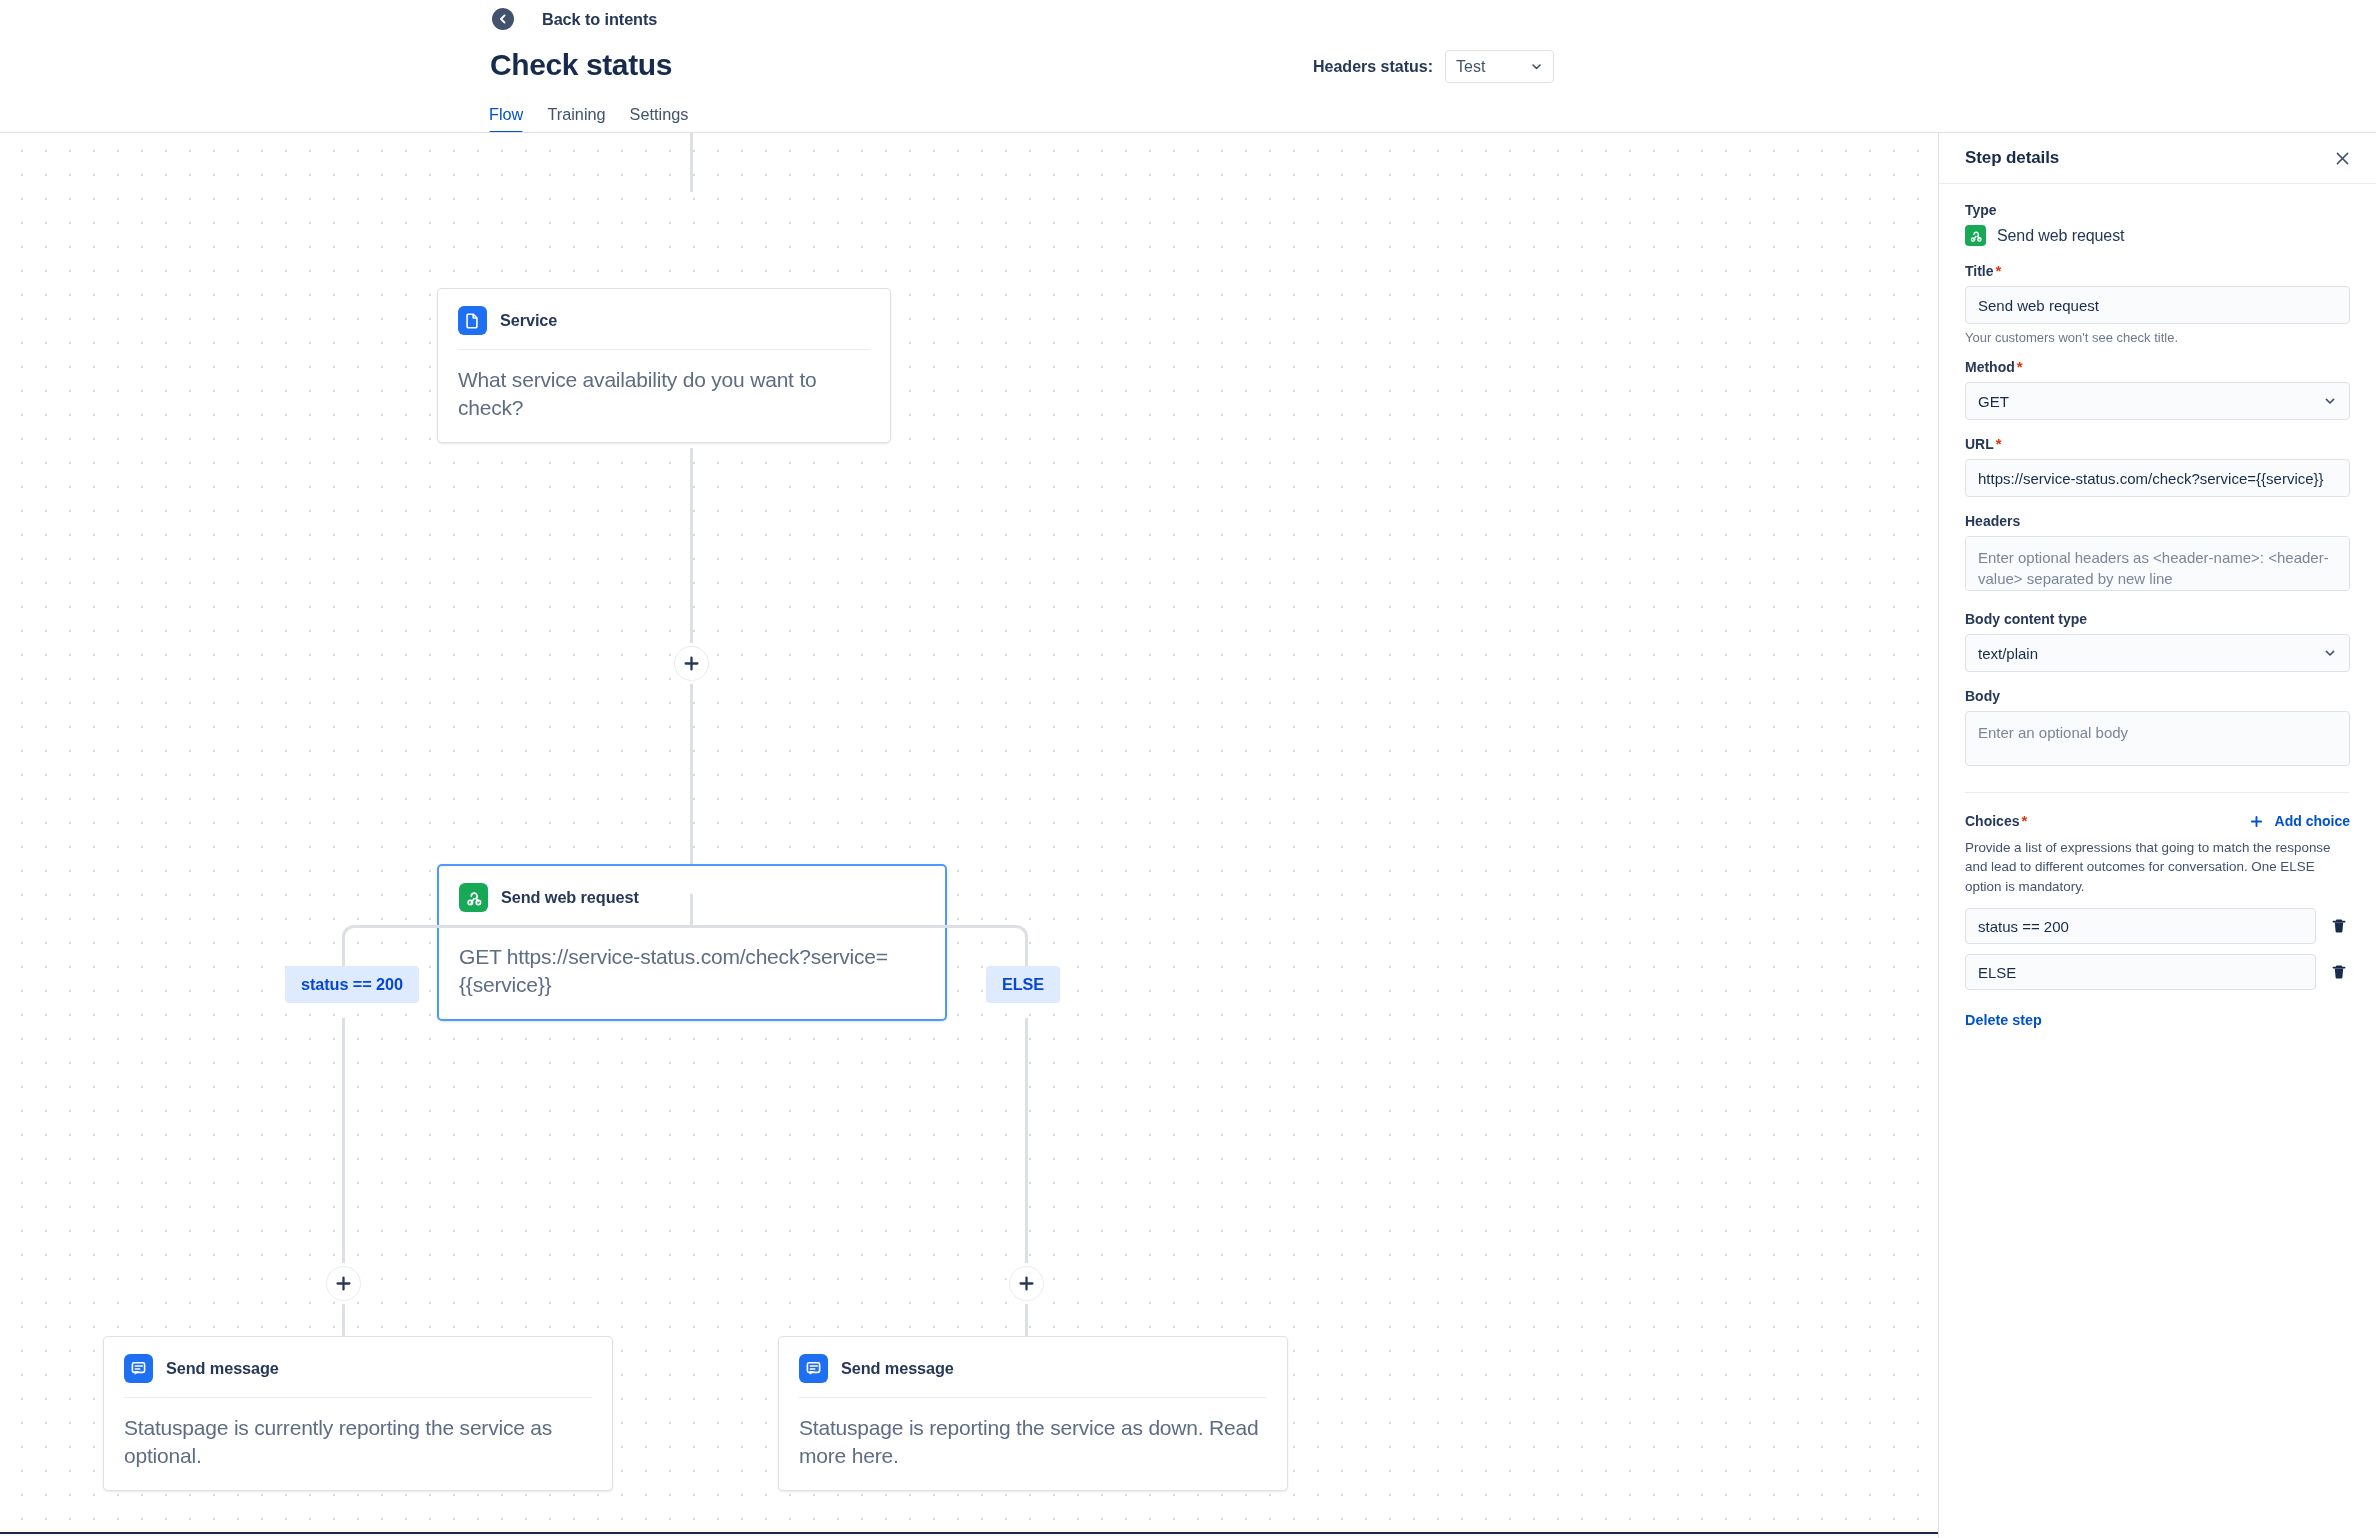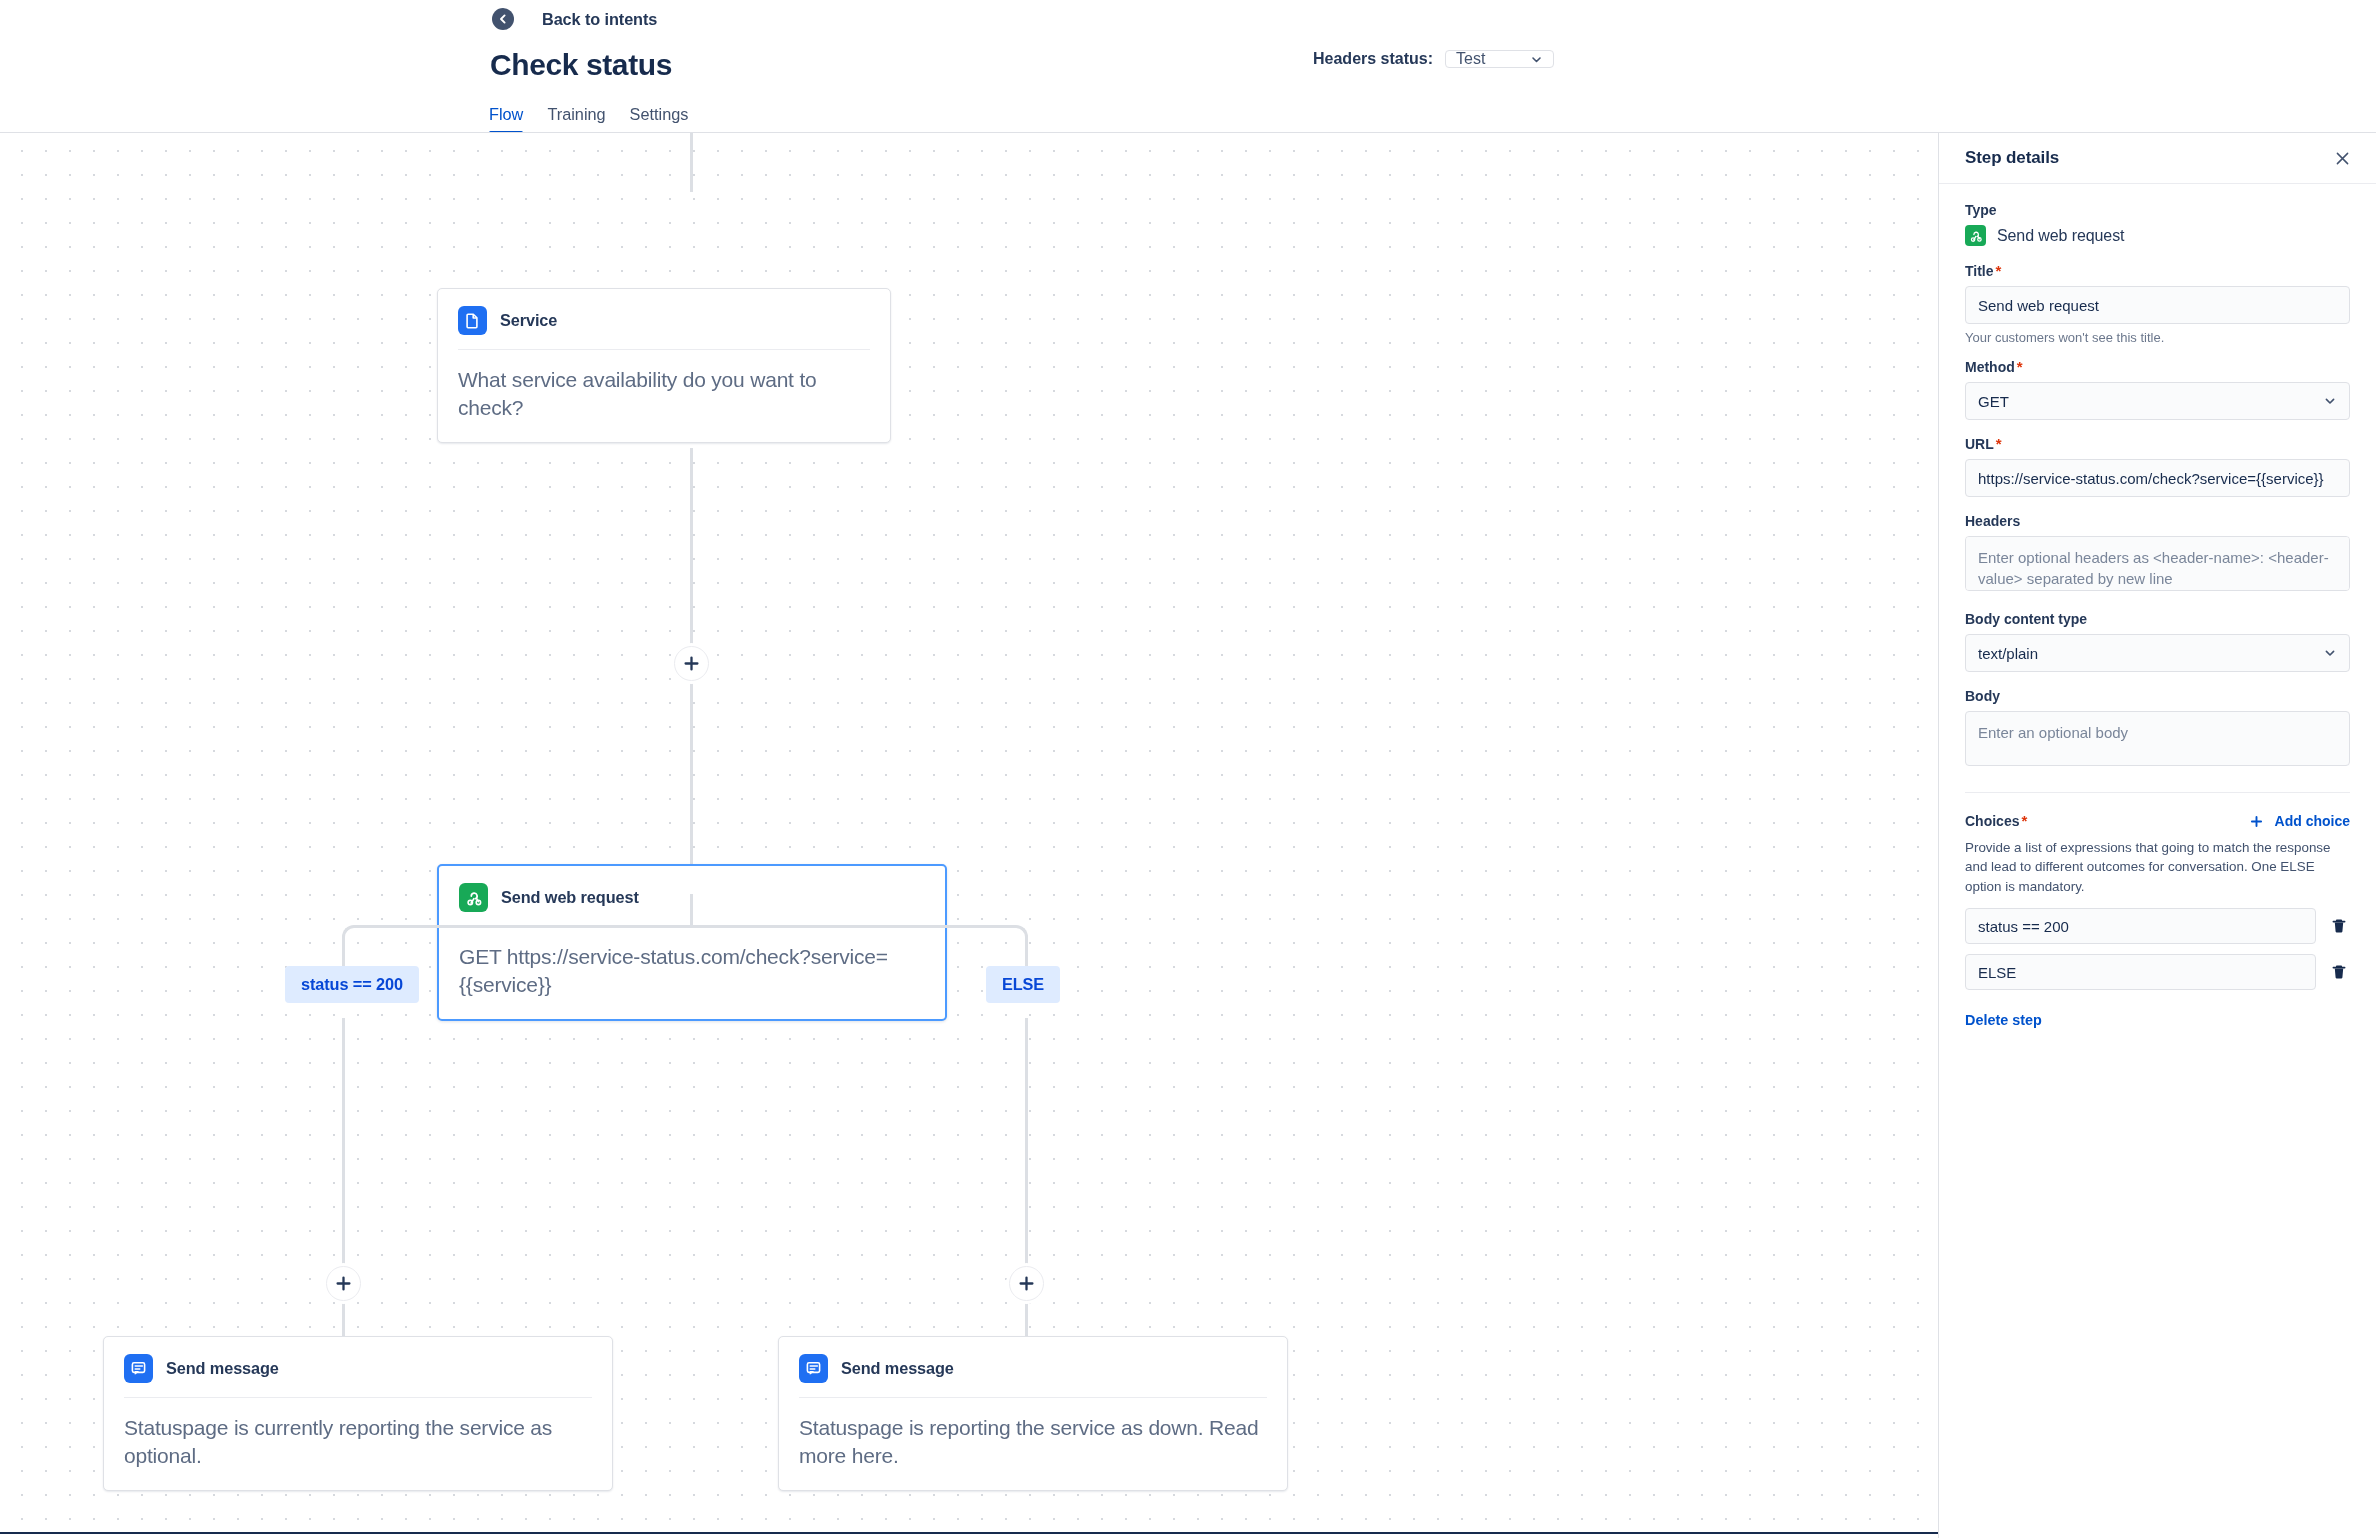--- a/index.html
+++ b/index.html
@@ -37,21 +37,21 @@
   }
 
   #intent-status-wrap {
     position: absolute; left: 1313px; top: 50px;
     display: flex; align-items: center; gap: 12px;
   }
   #intent-status-label {
     font-size: 16px; font-weight: 700; color: #253858; white-space: nowrap;
   }
   #intent-status-select {
-    width: 109px; height: 18px; border: 1px solid #dfe1e6; border-radius: 4px;
+    width: 109px; height: 33px; border: 1px solid #dfe1e6; border-radius: 4px;
     background: #fff; display: flex; align-items: center; padding: 0 10px;
     font-size: 16px; color: #42526e; justify-content: space-between; cursor: pointer;
   }
   #intent-status-select .chev { color:#42526e; display:flex; }
 
   #tabs {
     position: absolute; left: 489px; top: 105px;
     display: flex; gap: 0px; 
   }
   #tabs .tab {
@@ -396,21 +396,21 @@
       </span>
       <span class="type-text">Send web request</span>
     </div>
 
     
     <div class="fld-label">
       <span>Title</span>
         <span class="req">*</span>
     </div>
     <input class="inp" value="Send web request" style="">
-    <div class="helper">Your customers won't see this title.</div>
+    <div class="helper">Your customers won't see check title.</div>
 
     
     <div class="fld-label">
       <span>Method</span>
         <span class="req">*</span>
     </div>
     <div class="sel">
       <span>GET</span>
       <span class="chev">
         <svg width="14" height="14" viewBox="0 0 14 14">

